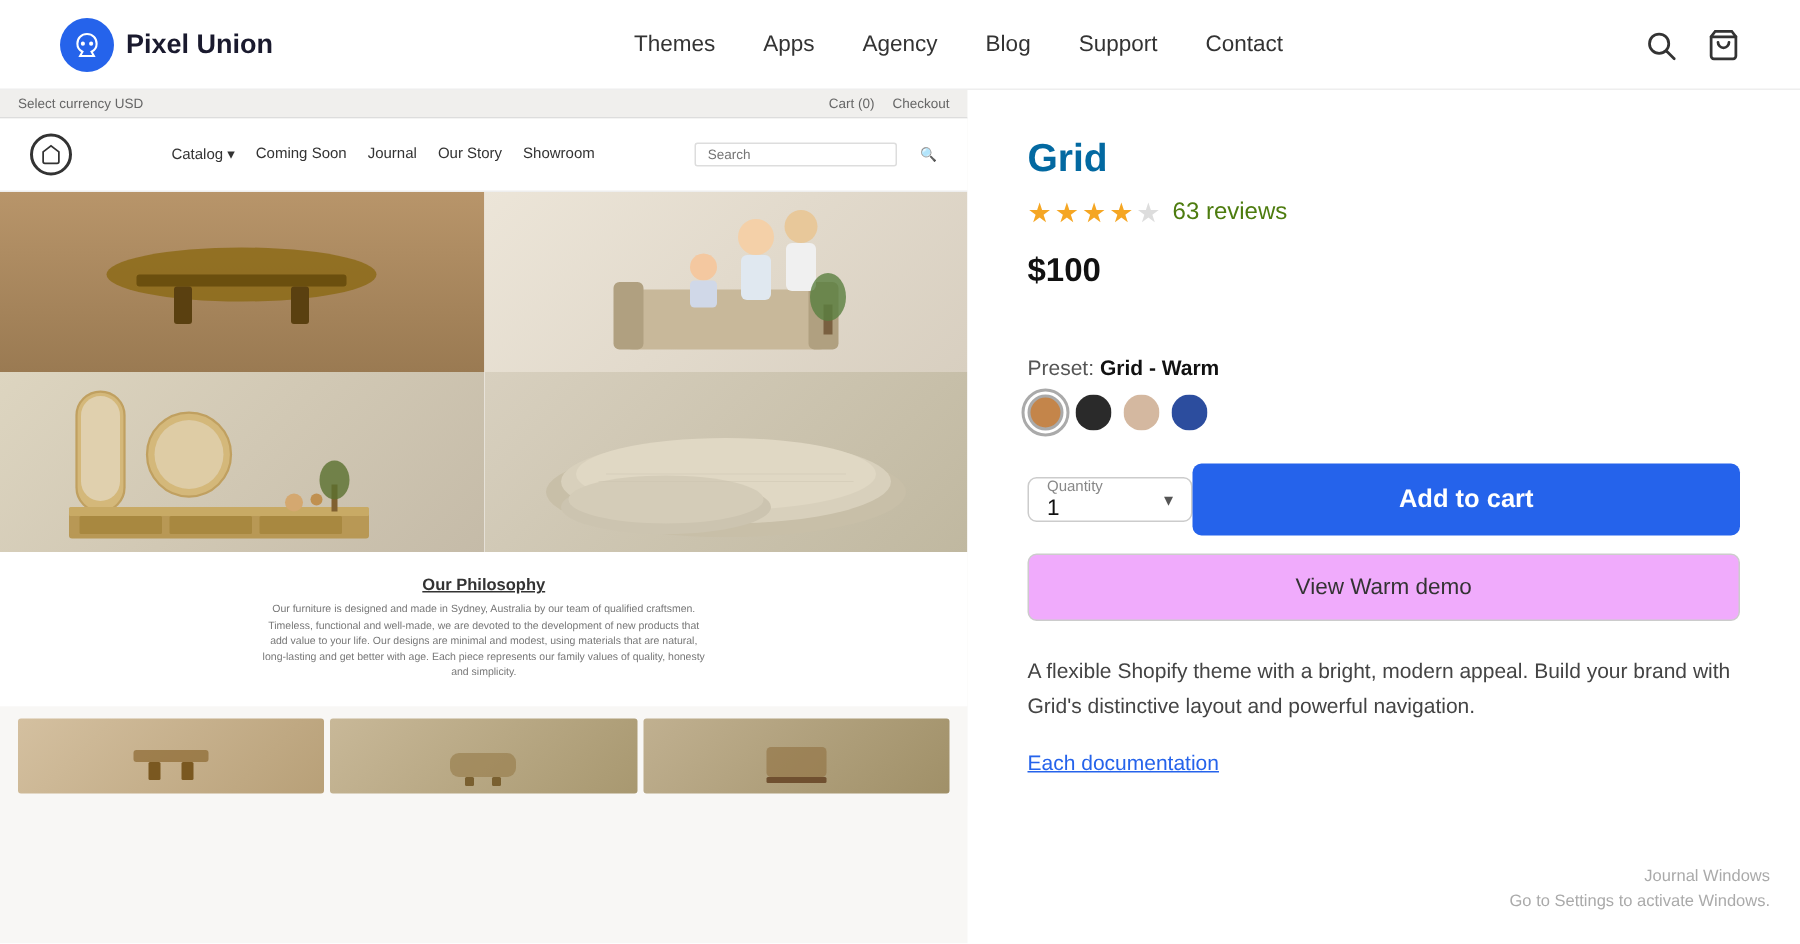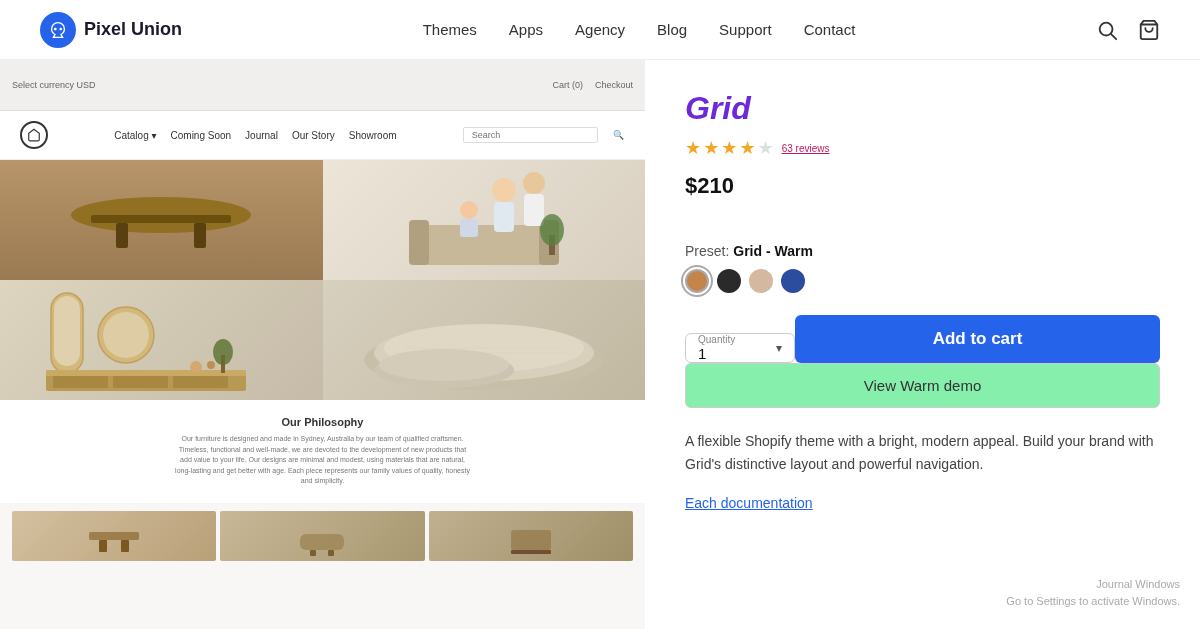--- a/index.html
+++ b/index.html
@@ -25,94 +25,94 @@
     
     .preview-panel {
       width: 645px; height: 569px; overflow: hidden; background: #f8f7f5;
       position: relative;
     }
     .preview-inner { width: 100%; height: 100%; }
 
     
     .store-topbar {
       display: flex; justify-content: space-between; align-items: center;
-      padding: 20px 12px; background: #f0efed; font-size: 9px; color: #666;
+      padding: 4px 12px; background: #f0efed; font-size: 9px; color: #666;
       border-bottom: 1px solid #ddd;
     }
     .store-nav {
       display: flex; justify-content: center; align-items: center; gap: 16px;
       padding: 10px 20px; background: #fff; border-bottom: 1px solid #eee;
     }
     .store-logo { width: 28px; height: 28px; border: 2px solid #333; border-radius: 50%; display: flex; align-items: center; justify-content: center; font-size: 10px; margin-right: auto; }
     .store-nav-links { display: flex; gap: 14px; font-size: 10px; color: #333; }
     .store-search { font-size: 9px; color: #999; border: 1px solid #ddd; padding: 2px 8px; border-radius: 2px; }
 
     
     .store-grid { display: grid; grid-template-columns: 1fr 1fr; grid-template-rows: 120px 120px; gap: 0; }
     .store-img-cell { overflow: hidden; }
 
     
     .store-philosophy { text-align: center; padding: 16px; background: #fff; }
-    .store-philosophy h4 { font-size: 11px; font-weight: 600; margin-bottom: 6px; color: #333; }
+    .store-philosophy h4 { font-size: 11px; font-weight: 600; margin-bottom: 6px; color: #333; text-decoration: underline; }
     .store-philosophy p { font-size: 7px; color: #777; line-height: 1.5; max-width: 300px; margin: 0 auto; }
 
     
     .store-products { display: grid; grid-template-columns: 1fr 1fr 1fr; gap: 4px; padding: 8px 12px; background: #f8f7f5; }
     .store-product-thumb { height: 50px; background: #e0d5c5; border-radius: 2px; }
     .store-product-thumb:nth-child(2) { background: #d5cabb; }
     .store-product-thumb:nth-child(3) { background: #ccc0a8; }
 
     
     .product-panel {
       flex: 1; padding: 30px 40px; overflow-y: auto;
     }
 
-    .product-title { font-size: 32px; font-weight: 800; color: #6d28d9; margin-bottom: 10px; font-style: italic; }
+    .product-title { font-size: 26px; font-weight: 800; color: #0369a1; margin-bottom: 10px; }
 
     .rating-row { display: flex; align-items: center; gap: 8px; margin-bottom: 14px; }
     .stars { display: flex; gap: 2px; }
     .star { color: #f5a623; font-size: 18px; }
-    .review-count { font-size: 10px; color: #be185d; text-decoration: underline; }
+    .review-count { font-size: 16px; color: #4d7c0f; }
 
     .price { font-size: 22px; font-weight: 600; color: #111; margin-bottom: 18px; }
 
     .preset-label { font-size: 14px; color: #555; margin-bottom: 10px; margin-top: 44px; }
     .preset-label strong { color: #111; }
 
     .color-swatches { display: flex; gap: 8px; margin-bottom: 22px; }
     .swatch {
       width: 24px; height: 24px; border-radius: 50%; cursor: pointer;
       border: 2px solid transparent;
     }
     .swatch.selected { border-color: #aaa; outline: 2px solid #aaa; outline-offset: 2px; }
     .swatch.warm { background: #c4854a; }
     .swatch.dark { background: #2a2a2a; }
     .swatch.nude { background: #d4b8a0; }
     .swatch.blue { background: #2c4d9e; }
 
-    .purchase-row { display: flex; margin-bottom: 0; align-items: flex-end; }
+    .purchase-row { display: flex; margin-bottom: 12px; align-items: center; }
 
     .quantity-box {
       border: 1.5px solid #ccc; border-radius: 6px;
       display: flex; align-items: center; padding: 0 12px;
       min-width: 110px; justify-content: space-between; cursor: pointer;
     }
     .qty-label { font-size: 10px; color: #888; display: block; }
     .qty-value { font-size: 15px; font-weight: 500; color: #111; }
     .qty-inner { display: flex; flex-direction: column; }
     .dropdown-arrow { color: #555; font-size: 12px; }
 
     .add-to-cart-btn {
       flex: 1; background: #2563eb; color: #fff; border: none;
       border-radius: 6px; font-size: 17px; font-weight: 600;
       cursor: pointer; padding: 14px;
     }
 
     .view-demo-btn {
-      width: 100%; border: 1.5px solid #ccc; background: #86efac; color: #333;
+      width: 100%; border: 1.5px solid #ccc; background: #f0abfc; color: #333;
       border-radius: 6px; font-size: 15px; font-weight: 500;
       cursor: pointer; padding: 13px; margin-bottom: 22px;
     }
 
     .description { font-size: 14px; color: #444; line-height: 1.65; margin-bottom: 18px; }
 
     .view-docs { font-size: 14px; color: #2563eb; text-decoration: underline; cursor: pointer; }
 
     .windows-watermark {
       position: fixed; bottom: 20px; right: 20px; text-align: right;
@@ -310,21 +310,21 @@
       <div class="stars">
         <span class="star">★</span>
         <span class="star">★</span>
         <span class="star">★</span>
         <span class="star">★</span>
         <span class="star" style="color:#ddd;">★</span>
       </div>
       <span class="review-count">63 reviews</span>
     </div>
 
-    <div class="price">$210</div>
+    <div class="price">$100</div>
 
     <div class="preset-label">
       <span>Preset:</span>
       <strong>Grid - Warm</strong>
     </div>
 
     <div class="color-swatches">
       <div class="swatch warm selected"></div>
       <div class="swatch dark"></div>
       <div class="swatch nude"></div>

